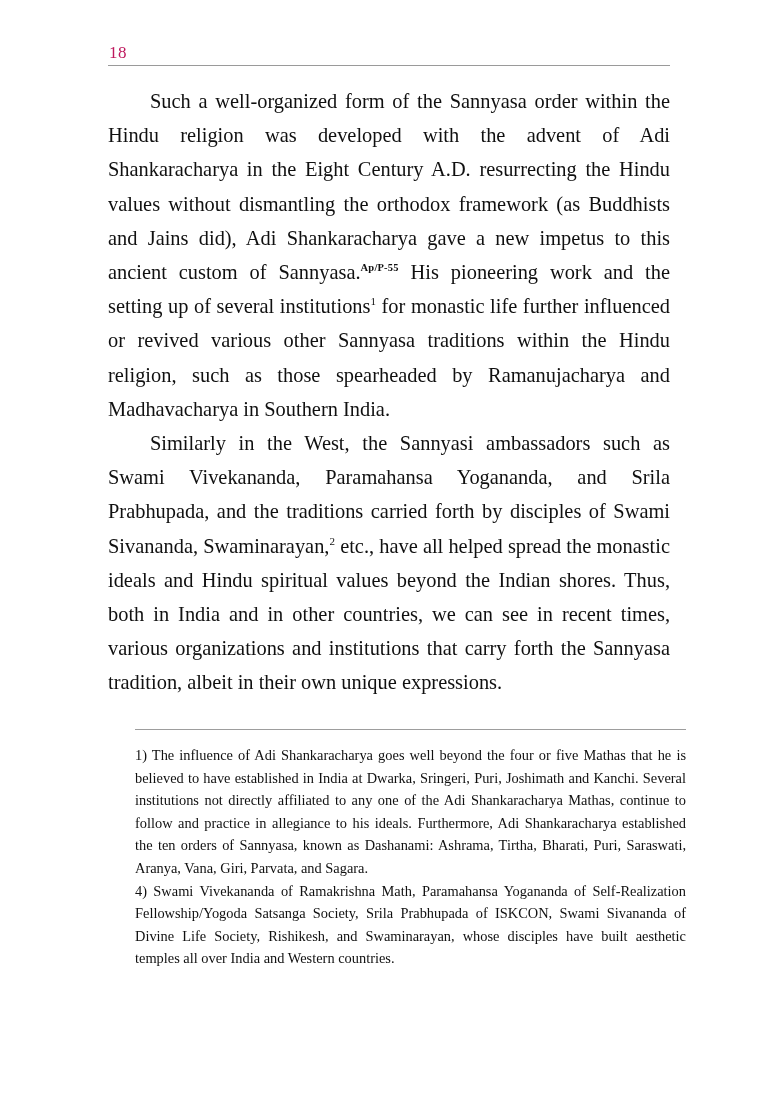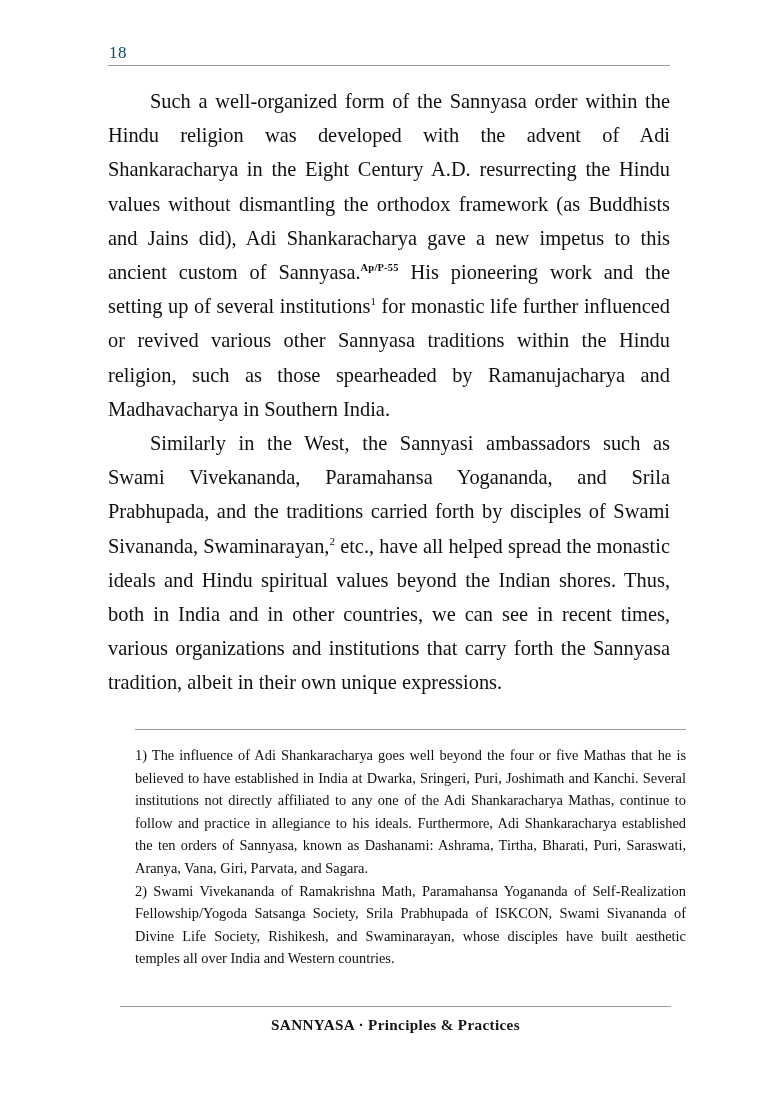--- a/index.html
+++ b/index.html
@@ -25,21 +25,21 @@
 
   
   .header {
     position: absolute;
     left: 108px;
     top: 44px;
     width: 562px;
   }
   .folio {
     font-size: 17px;
-    color: #0c4a6e;
+    color: #be185d;
     letter-spacing: 0.5px;
     line-height: 1.1;
     padding-left: 1px;
   }
   .header-rule {
     margin-top: 2px;
     height: 1px;
     background: #9a9a9a;
     width: 100%;
   }
@@ -130,21 +130,17 @@
 
     <p class="para"><span>Such a well-organized form of the Sannyasa order within the Hindu religion was developed with the advent of Adi Shankaracharya in the Eight Century A.D. resurrecting the Hindu values without dismantling the orthodox framework (as Buddhists and Jains did), Adi Shankaracharya gave a new impetus to this ancient custom of Sannyasa.</span><sup class="marker">Ap/P-55</sup><span> His pioneering work and the setting up of several institutions</span><sup class="ref">1</sup><span> for monastic life further influenced or revived various other Sannyasa traditions within the Hindu religion, such as those spearheaded by Ramanujacharya and Madhavacharya in Southern India.</span></p>
 
     <p class="para"><span>Similarly in the West, the Sannyasi ambassadors such as Swami Vivekananda, Paramahansa Yogananda, and Srila Prabhupada, and the traditions carried forth by disciples of Swami Sivananda, Swaminarayan,</span><sup class="ref">2</sup><span> etc., have all helped spread the monastic ideals and Hindu spiritual values beyond the Indian shores. Thus, both in India and in other countries, we can see in recent times, various organizations and institutions that carry forth the Sannyasa tradition, albeit in their own unique expressions.</span></p>
 
   </div>
 
   <div class="footnotes">
     <div class="fn-rule"></div>
     <p class="fn">1) The influence of Adi Shankaracharya goes well beyond the four or five Mathas that he is believed to have established in India at Dwarka, Sringeri, Puri, Joshimath and Kanchi. Several institutions not directly affiliated to any one of the Adi Shankaracharya Mathas, continue to follow and practice in allegiance to his ideals. Furthermore, Adi Shankaracharya established the ten orders of Sannyasa, known as Dashanami: Ashrama, Tirtha, Bharati, Puri, Saraswati, Aranya, Vana, Giri, Parvata, and Sagara.</p>
-    <p class="fn">2) Swami Vivekananda of Ramakrishna Math, Paramahansa Yogananda of Self-Realization Fellowship/Yogoda Satsanga Society, Srila Prabhupada of ISKCON, Swami Sivananda of Divine Life Society, Rishikesh, and Swaminarayan, whose disciples have built aesthetic temples all over India and Western countries.</p>
+    <p class="fn">4) Swami Vivekananda of Ramakrishna Math, Paramahansa Yogananda of Self-Realization Fellowship/Yogoda Satsanga Society, Srila Prabhupada of ISKCON, Swami Sivananda of Divine Life Society, Rishikesh, and Swaminarayan, whose disciples have built aesthetic temples all over India and Western countries.</p>
   </div>
 
-  <div class="footer">
-    <div class="footer-rule"></div>
-    <div class="footer-title">SANNYASA · Principles &amp; Practices</div>
-  </div>
 
 </div>
 
 </body></html>

